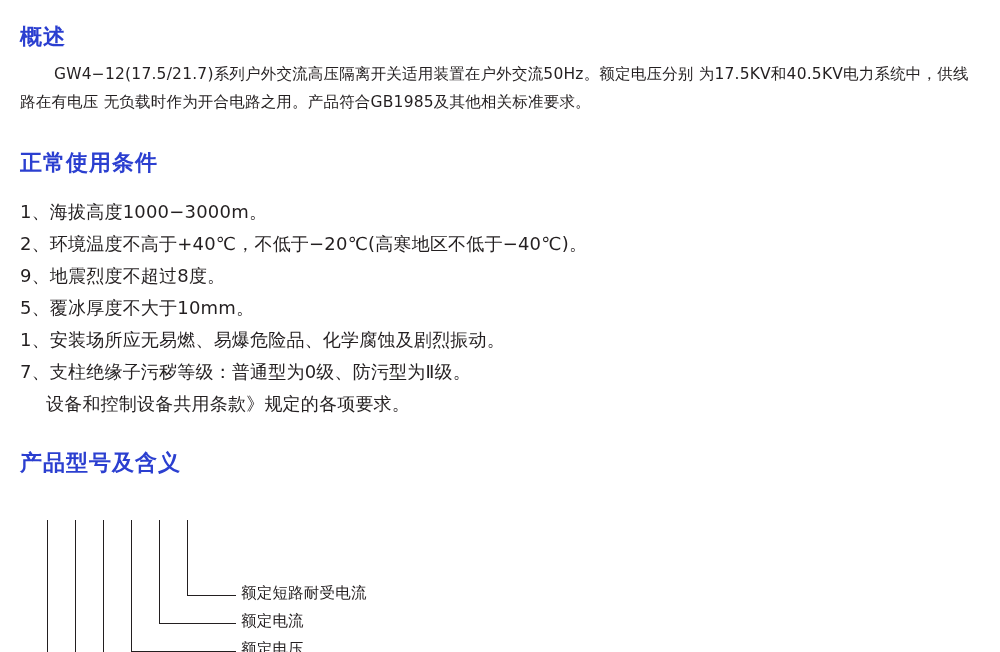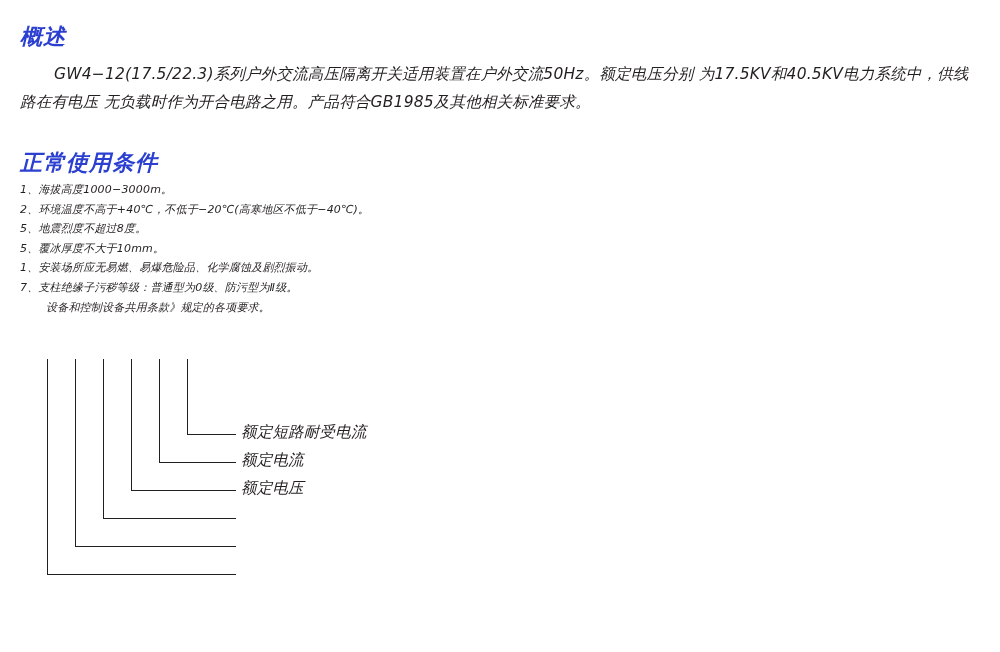--- a/index.html
+++ b/index.html
@@ -14,42 +14,41 @@
     color: #231f20;
     position: relative;
     overflow: hidden;
   }
   .page {
     position: relative;
     width: 1000px;
     height: 652px;
     box-sizing: border-box;
     padding: 18px 20px 0 20px;
-    font-style: italic;
   }
   .section-title {
     color: #2b3fd0;
     font-size: 22px;
     font-weight: bold;
     letter-spacing: 1px;
     margin: 0;
   }
   .sec-overview-title { margin-top: 4px; }
   .overview-body {
     font-size: 15.5px;
     line-height: 1.78;
     margin-top: 9px;
     letter-spacing: 0.2px;
   }
   .overview-body .indent { display: inline-block; width: 34px; }
 
   .sec-conditions { margin-top: 32px; }
   .conditions-list {
-    margin-top: 2px;
-    font-size: 11px;
+    margin-top: 18px;
+    font-size: 18px;
     line-height: 1.78;
     letter-spacing: 0.2px;
   }
   .cond-item { display: block; }
   .cond-item .cont {
     display: block;
     padding-left: 26px;
   }
 
   .sec-model { margin-top: 28px; }
@@ -90,37 +89,38 @@
   }
 </style>
 </head>
 <body>
 
 <div class="page">
 
   <h2 class="section-title sec-overview-title">概述</h2>
 
   <div class="overview-body">
-    <span class="indent"></span><span>GW4−12(17.5/22.3)系列户外交流高压隔离开关适用装置在户外交流50Hz。额定电压分别 为17.5KV和40.5KV电力系统中，供线路在有电压 无负载时作为开合电路之用。产品符合GB1985及其他相关标准要求。</span>
+    <span class="indent"></span><span>GW4−12(17.5/21.7)系列户外交流高压隔离开关适用装置在户外交流50Hz。额定电压分别 为17.5KV和40.5KV电力系统中，供线路在有电压 无负载时作为开合电路之用。产品符合GB1985及其他相关标准要求。</span>
   </div>
 
   <h2 class="section-title sec-conditions">正常使用条件</h2>
 
   <div class="conditions-list">
     <div class="cond-item"><span>1、海拔高度1000−3000m。</span></div>
     <div class="cond-item"><span>2、环境温度不高于+40℃，不低于−20℃(高寒地区不低于−40℃)。</span></div>
-    <div class="cond-item"><span>5、地震烈度不超过8度。</span></div>
+    <div class="cond-item"><span>9、地震烈度不超过8度。</span></div>
     <div class="cond-item"><span>5、覆冰厚度不大于10mm。</span></div>
     <div class="cond-item"><span>1、安装场所应无易燃、易爆危险品、化学腐蚀及剧烈振动。</span></div>
     <div class="cond-item"><span>7、支柱绝缘子污秽等级：普通型为0级、防污型为Ⅱ级。</span></div>
     <div class="cond-item">
         <span class="cont">设备和控制设备共用条款》规定的各项要求。</span>
       </div>
   </div>
 
+  <h2 class="section-title sec-model">产品型号及含义</h2>
 
   <div class="model-block">
 
 
     <div class="leader" style="left:167px; top:28px; width:48px; height:75px;"></div>
     <div class="leader-label" style="left:221px; top:91px;">额定短路耐受电流</div>
 
     <div class="leader" style="left:139px; top:28px; width:76px; height:103px;"></div>
     <div class="leader-label" style="left:221px; top:119px;">额定电流</div>
 

